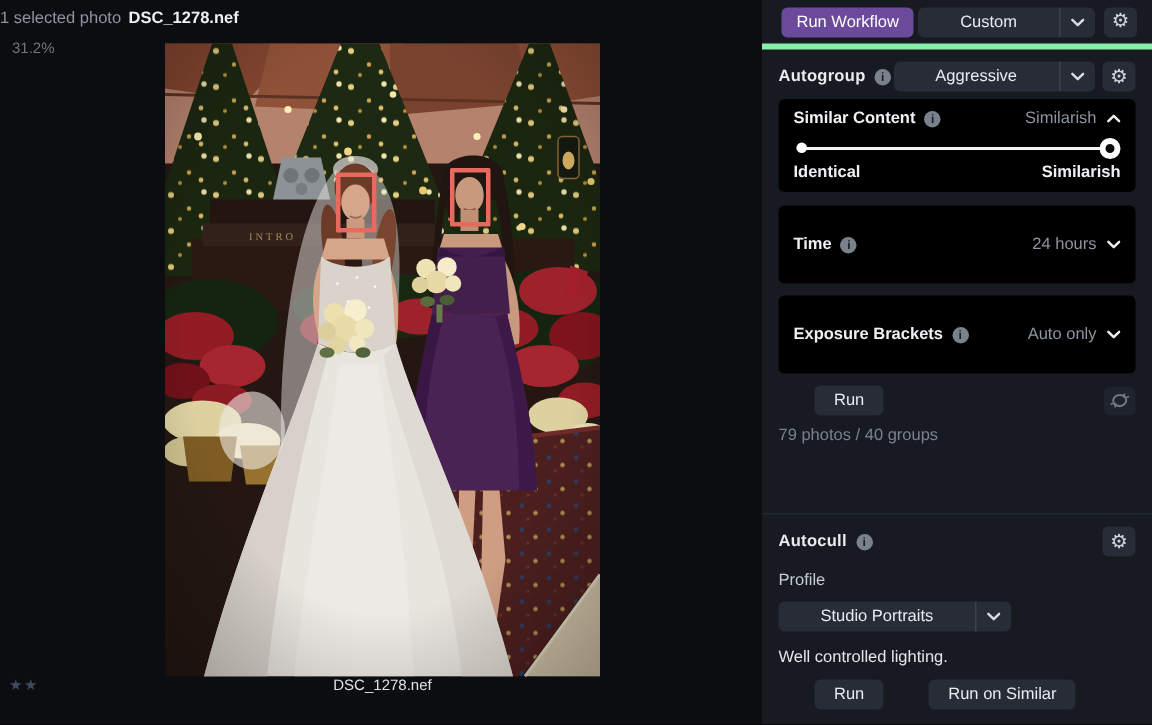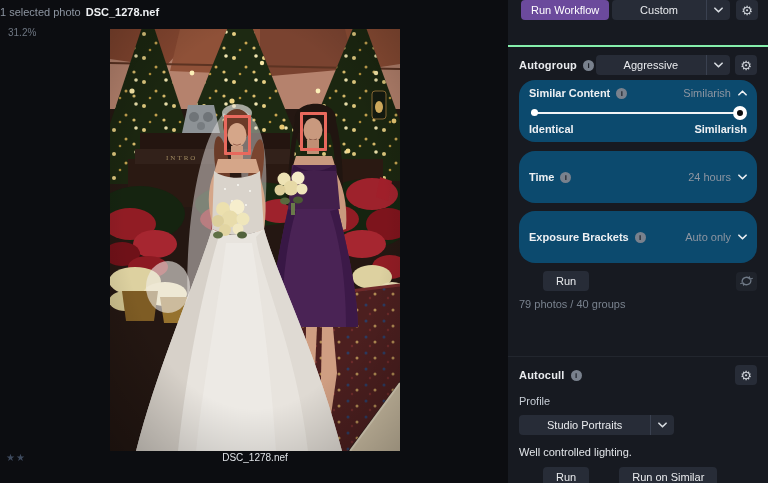--- a/index.html
+++ b/index.html
@@ -21,22 +21,22 @@
   .photo-wrap { position:absolute; left:110px; top:29px; width:290px; height:422px; }
   .photo-wrap svg { display:block; width:290px; height:422px; }
   .face-box { position:absolute; border:3px solid #e8695d; border-radius:1px; }
   .face-box.b1 { left:114px; top:86px; width:27px; height:40px; }
   .face-box.b2 { left:190px; top:83px; width:27px; height:39px; }
   .photo-caption { position:absolute; left:110px; top:452px; width:290px; text-align:center; font-size:10px; color:#dfe2e6; }
   .star-rating { position:absolute; left:6px; top:452px; font-size:10px; color:#3e4a5e; letter-spacing:1px; font-family:"DejaVu Sans", sans-serif; }
   
   .sidebar { position:absolute; left:508px; top:0; width:260px; height:483px; background:#171a21; }
   .sb-toprow {
-    display:flex; align-items:flex-start; justify-content:space-between;
-    height:47px; padding:0 10px 0 13px; border-bottom:2px solid #86efac;
+    display:flex; align-items:center; justify-content:space-between;
+    height:33px; padding:0 10px 0 13px; border-bottom:4px solid #86efac;
   }
   .right-group { display:flex; align-items:center; gap:6px; }
   .btn-primary {
     background:#6b4a9c; color:#fff; border:none; border-radius:4px;
     font-family:inherit; font-size:11px; padding:4px 10px; cursor:pointer;
   }
   .dropdown { display:inline-flex; align-items:stretch; background:#272c37; border-radius:4px; overflow:hidden; }
   .dd-label { padding:4px 28px; font-size:11px; display:flex; align-items:center; color:#e9ebee; white-space:nowrap; }
   .dd-chev { border-left:1px solid #3a4150; padding:0 7px; display:flex; align-items:center; }
   .icon-btn {
@@ -46,21 +46,21 @@
   }
   .sb-body { padding:0 11px; }
   .section-head { display:flex; align-items:center; margin-top:8px; }
   .section-title { font-size:11px; font-weight:bold; letter-spacing:.2px; }
   .info-badge {
     width:11px; height:11px; border-radius:50%; background:#79818d; color:#171a21;
     font-size:8px; font-weight:bold; display:flex; align-items:center; justify-content:center;
     margin-left:6px; flex:none;
   }
   .head-controls { margin-left:auto; display:flex; align-items:center; gap:5px; }
-  .card { background:#0c4a6e; border-radius:16px; padding:7px 10px; margin-top:5px; }
+  .card { background:#000000; border-radius:4px; padding:7px 10px; margin-top:5px; }
   .card-row { display:flex; align-items:center; font-size:11px; }
   .card-label { font-weight:bold; color:#eef0f3; display:flex; align-items:center; }
   .card-value { margin-left:auto; color:#8d95a1; display:flex; align-items:center; gap:7px; }
   .slider { position:relative; height:14px; margin:7px 2px 1px; cursor:pointer; }
   .slider-track { position:absolute; left:0; right:0; top:6px; height:2px; background:#f2f4f6; border-radius:1px; }
   .slider-min-dot { position:absolute; left:0; top:3px; width:7px; height:7px; border-radius:50%; background:#fff; }
   .slider-handle { position:absolute; right:-2px; top:0; width:14px; height:14px; border-radius:50%; background:#0a0b0e; border:4px solid #fff; }
   .slider-labels { display:flex; justify-content:space-between; font-size:11px; font-weight:bold; margin-top:3px; color:#eef0f3; }
   .row-card { padding:20px 10px; margin-top:9px; }
   .run-row { display:flex; align-items:center; gap:6px; margin-top:8px; }

